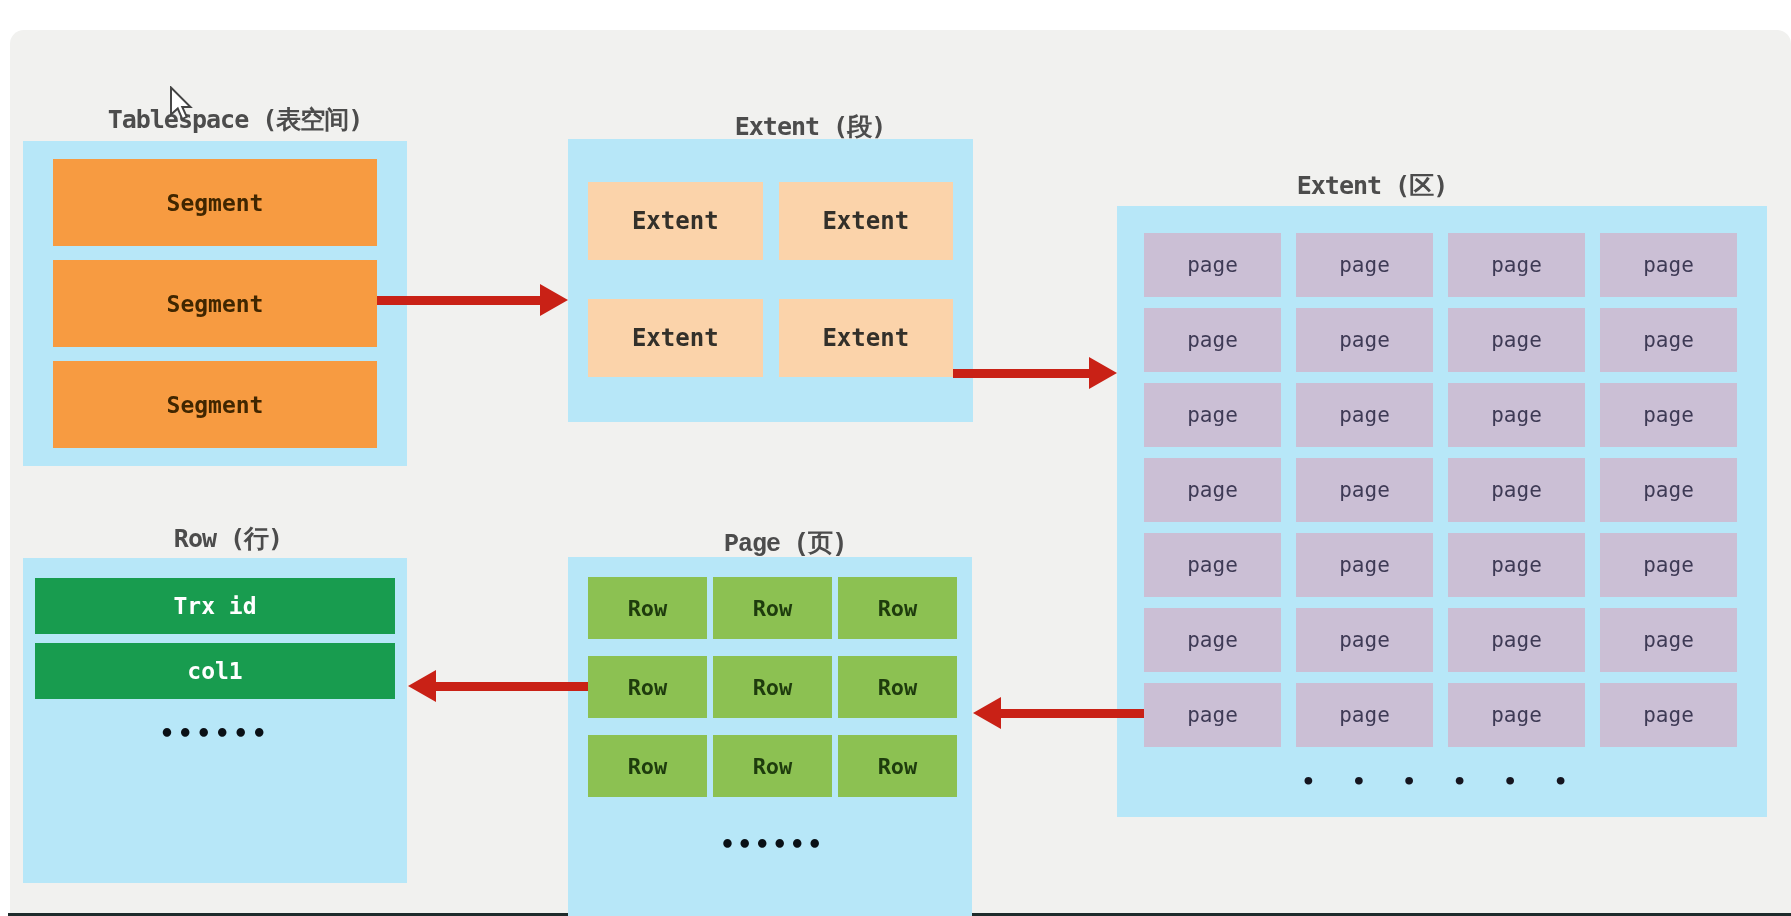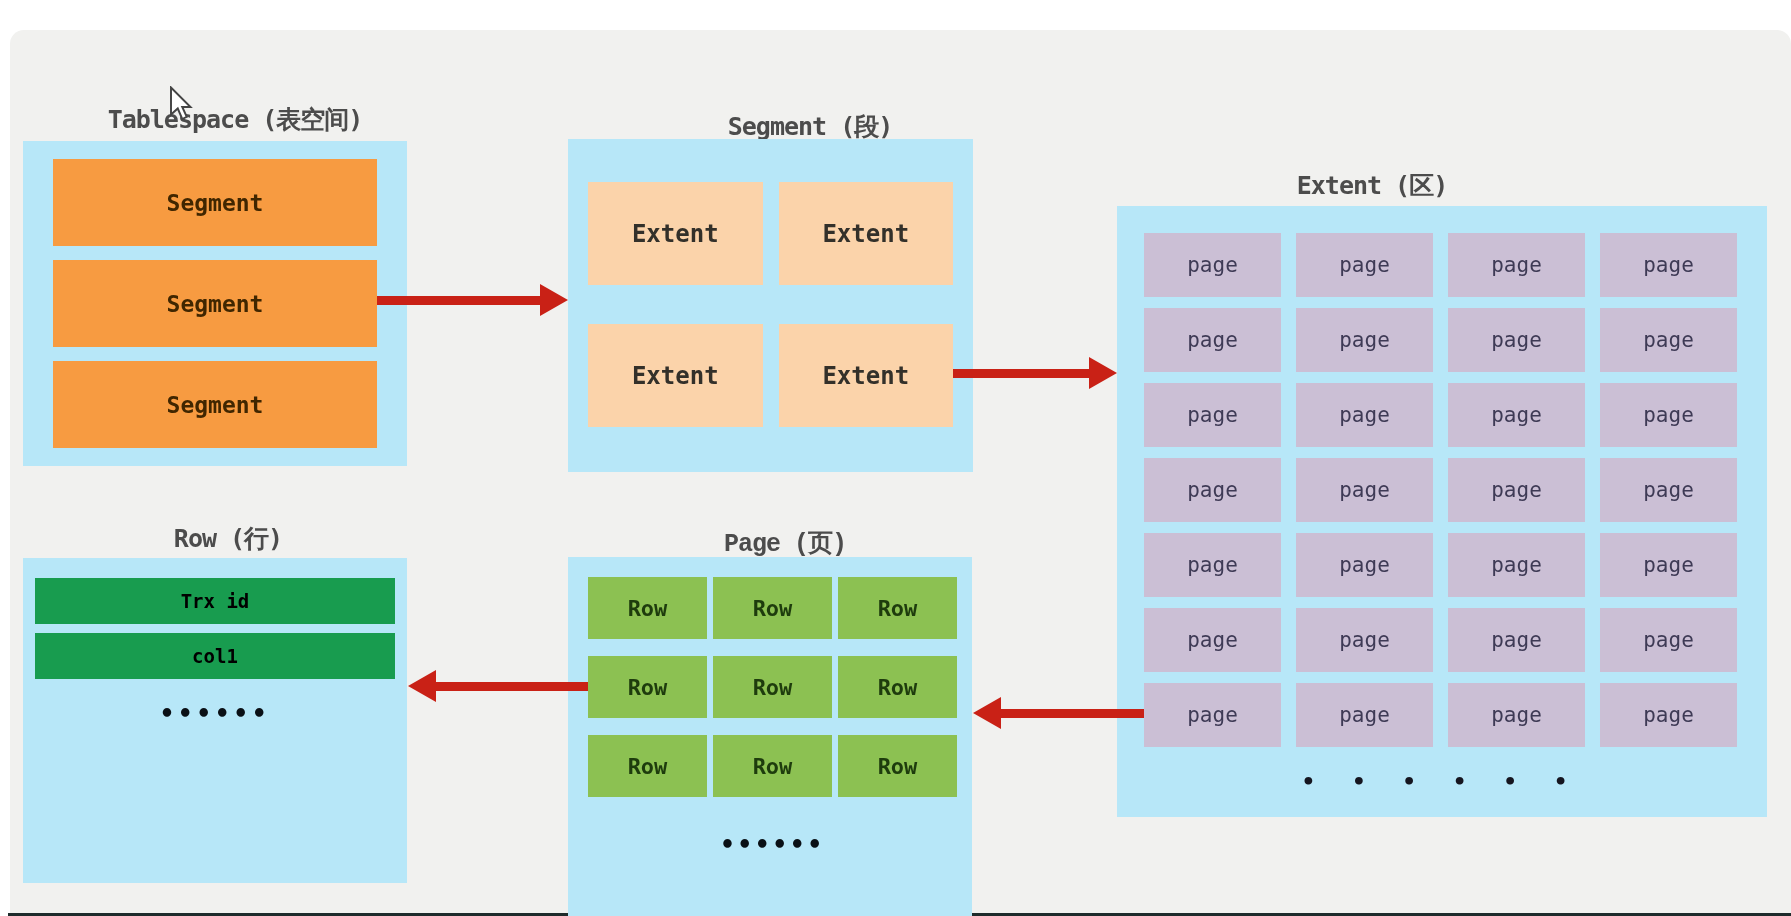--- a/index.html
+++ b/index.html
@@ -23,21 +23,21 @@
   }
   .container{
     position:absolute;background:var(--blue);box-sizing:border-box;
   }
   
   .c-tablespace{left:23px;top:141px;width:384px;height:325px;
     display:flex;flex-direction:column;gap:14px;padding:18px 30px;}
   .seg-box{flex:1;background:var(--orange);display:flex;align-items:center;justify-content:center;
     font-weight:bold;font-size:23px;color:#402600;}
   
-  .c-segment{left:568px;top:139px;width:405px;height:333px;
+  .c-segment{left:568px;top:139px;width:405px;height:283px;
     display:grid;grid-template-columns:1fr 1fr;column-gap:16px;row-gap:39px;
     padding:43px 20px 45px 20px;}
   .ext-box{background:var(--peach);display:flex;align-items:center;justify-content:center;
     font-weight:bold;font-size:24px;color:#33302a;}
   
   .c-extent{left:1117px;top:206px;width:650px;height:611px;padding:27px 30px 0 27px;}
   .extent-grid{display:grid;grid-template-columns:repeat(4,1fr);column-gap:15px;row-gap:11px;}
   .page-cell{height:64px;background:var(--purple);display:flex;align-items:center;justify-content:center;
     font-weight:normal;font-size:21px;color:#3e3a55;}
   .extent-dots{margin-top:22px;text-align:center;font-weight:bold;font-size:22px;
@@ -45,40 +45,40 @@
   
   .c-page{left:568px;top:557px;width:404px;height:396px;padding:20px 15px 0 20px;}
   .page-grid{display:grid;grid-template-columns:repeat(3,1fr);column-gap:6px;row-gap:17px;}
   .row-cell{height:62px;background:var(--green);display:flex;align-items:center;justify-content:center;
     font-weight:bold;font-size:22px;color:#1e3c0d;}
   .page-dots{margin-top:34px;text-align:center;font-weight:bold;font-size:24px;
     letter-spacing:3px;color:#0a1016;}
   
   .c-row{left:23px;top:558px;width:384px;height:325px;
     display:flex;flex-direction:column;gap:9px;padding:20px 12px 0 12px;}
-  .field-bar{height:46px;background:var(--dkgreen);display:flex;align-items:center;justify-content:center;
-    font-weight:bold;font-size:19px;color:#000000;flex:none;}
+  .field-bar{height:56px;background:var(--dkgreen);display:flex;align-items:center;justify-content:center;
+    font-weight:bold;font-size:23px;color:#ffffff;flex:none;}
   .row-dots{margin-top:12px;text-align:center;font-weight:bold;font-size:24px;
     letter-spacing:4px;color:#0a1016;}
   
   .arrow-bar{position:absolute;height:9px;background:var(--red);}
   .arrow-head{position:absolute;width:0;height:0;border-top:16px solid transparent;border-bottom:16px solid transparent;}
   .arrow-head.right{border-left:28px solid var(--red);}
   .arrow-head.left{border-right:28px solid var(--red);}
   
   .cursor{position:absolute;left:168px;top:86px;}
 </style>
 </head>
 <body>
 
 <div class="panel"></div>
 <div class="bottom-edge"></div>
 
 <div class="sec-title" style="left:235px;top:103px;">Tablespace (表空间)</div>
-<div class="sec-title" style="left:810px;top:110px;">Segment (段)</div>
+<div class="sec-title" style="left:810px;top:110px;">Extent (段)</div>
 <div class="sec-title" style="left:1372px;top:169px;">Extent (区)</div>
 <div class="sec-title" style="left:228px;top:522px;">Row (行)</div>
 <div class="sec-title" style="left:785px;top:526px;font-family:Liberation Mono, monospace;">Page (页)</div>
 
 <div class="container c-tablespace">
 
 <div class="seg-box">Segment</div>
     <div class="seg-box">Segment</div>
     <div class="seg-box">Segment</div>
   </div>

